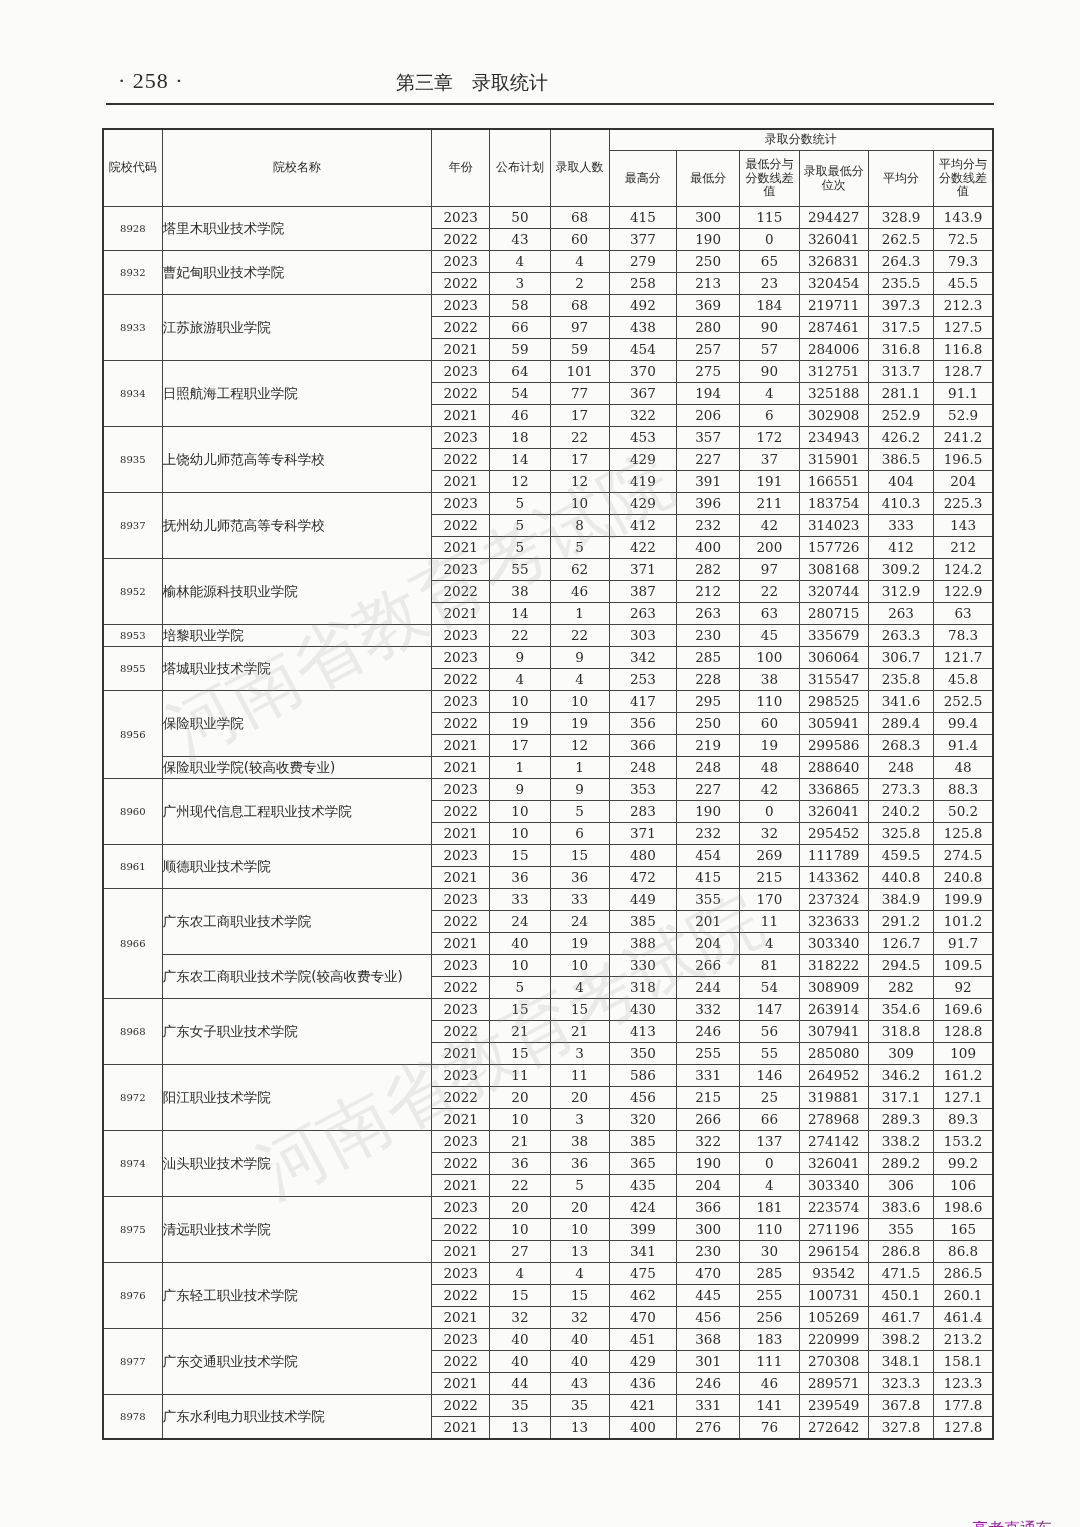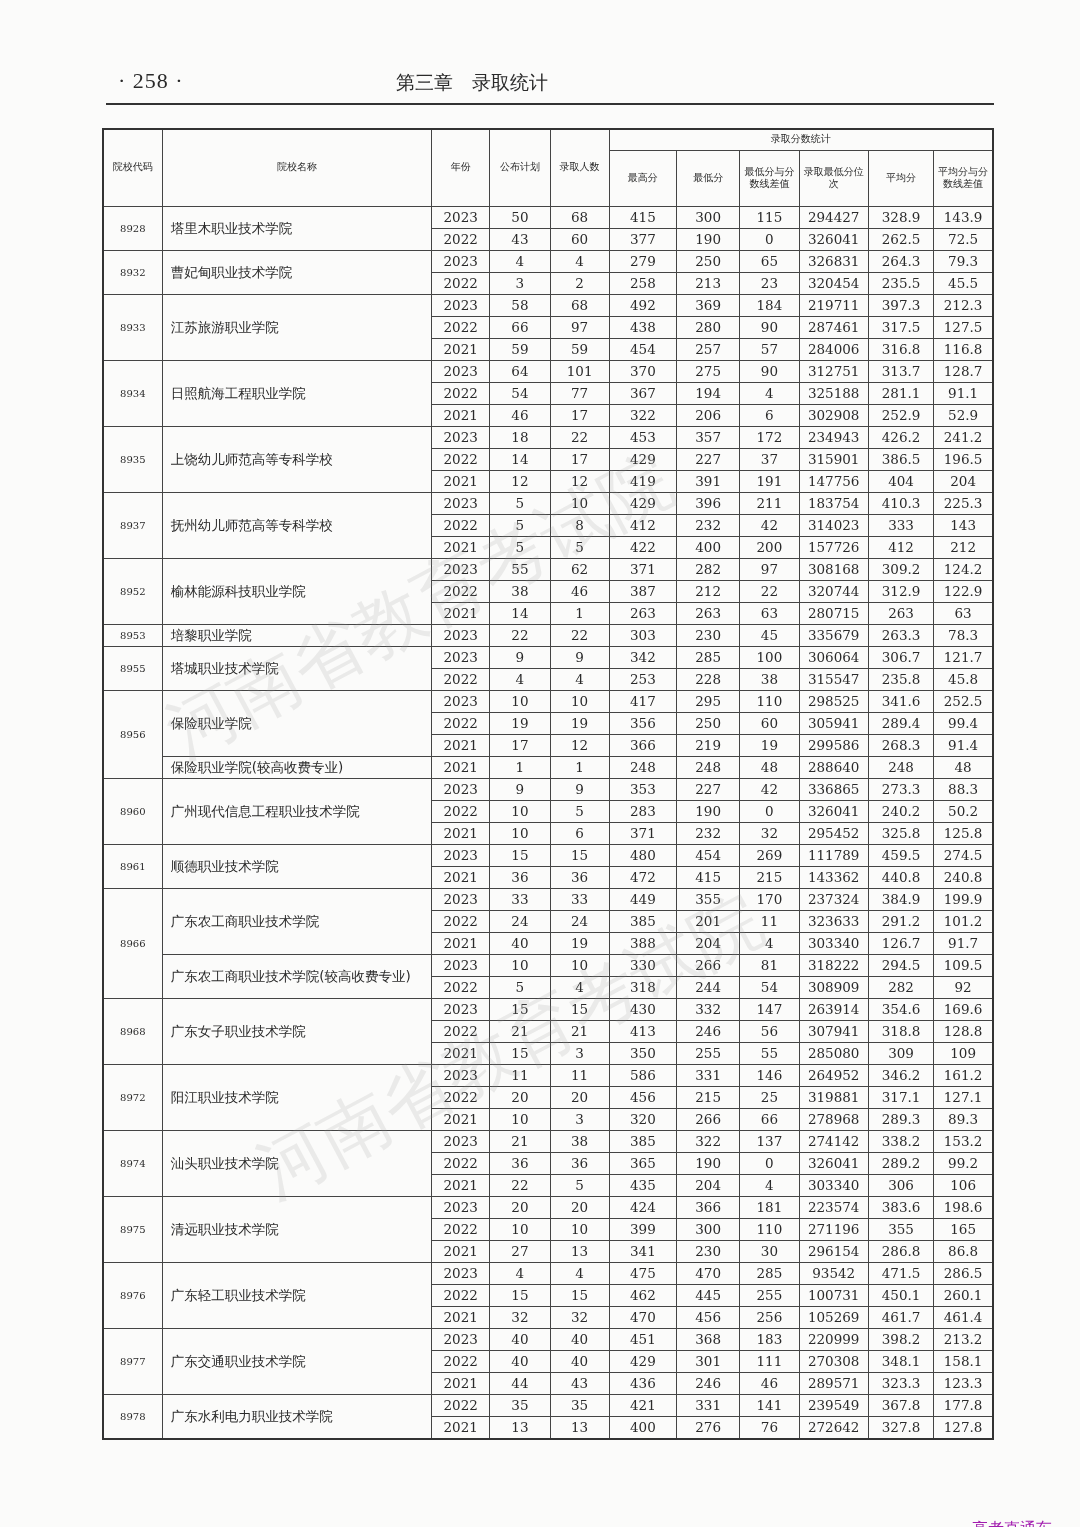--- a/index.html
+++ b/index.html
@@ -11,22 +11,22 @@
   .chapter { position: absolute; left: 0; width: 944px; top: 70px; text-align: center; font-size: 19px; font-family: "DejaVu Sans", sans-serif; }
   .rule { position: absolute; left: 106px; top: 103px; width: 888px; height: 2px; background: #333; }
   table.data {
     position: absolute; left: 102px; top: 128px; width: 892px;
     border-collapse: collapse; table-layout: fixed; font-size: 13.5px;
     border: 2px solid #333;
   }
   table.data td, table.data th {
     border: 1px solid #444; text-align: center; padding: 0; height: 21px; font-weight: normal; line-height: 1.15;
   }
-  table.data th { font-family: Liberation Mono, monospace; font-size: 10px; margin-left: 8px; }
-  table.data td.name { text-align: left; padding-left: 8px; font-family: "DejaVu Sans", sans-serif; font-size: 13.5px; }
+  table.data th { font-family: Liberation Sans, sans-serif; font-size: 12px; margin-left: 8px; }
+  table.data td.name { text-align: left; font-family: "DejaVu Sans", sans-serif; font-size: 13.5px; }
   table.data td.code { font-size: 10px; }
   .watermark {
     position: absolute; left: 140px; top: 560px; font-size: 70px; color: rgba(150,150,150,0.16);
     transform: rotate(-28deg); font-family: "DejaVu Sans", sans-serif; pointer-events: none; white-space: nowrap;
   }
   .watermark2 { top: 1000px; left: 230px; }
   .footer-brand { position: absolute; right: 28px; top: 1519px; font-size: 16px; color: #a21caf; font-family: "DejaVu Sans", sans-serif; }
 </style>
 </head>
 <body>
@@ -210,21 +210,21 @@
         <td>386.5</td>
         <td>196.5</td>
       </tr>
       <tr>
         <td>2021</td>
         <td>12</td>
         <td>12</td>
         <td>419</td>
         <td>391</td>
         <td>191</td>
-        <td>147756</td>
+        <td>166551</td>
         <td>404</td>
         <td>204</td>
       </tr>
       <tr>
         <td rowspan="3" class="code">8937</td>
         <td rowspan="3" class="name">抚州幼儿师范高等专科学校</td>
         <td>2023</td>
         <td>5</td>
         <td>10</td>
         <td>429</td>

